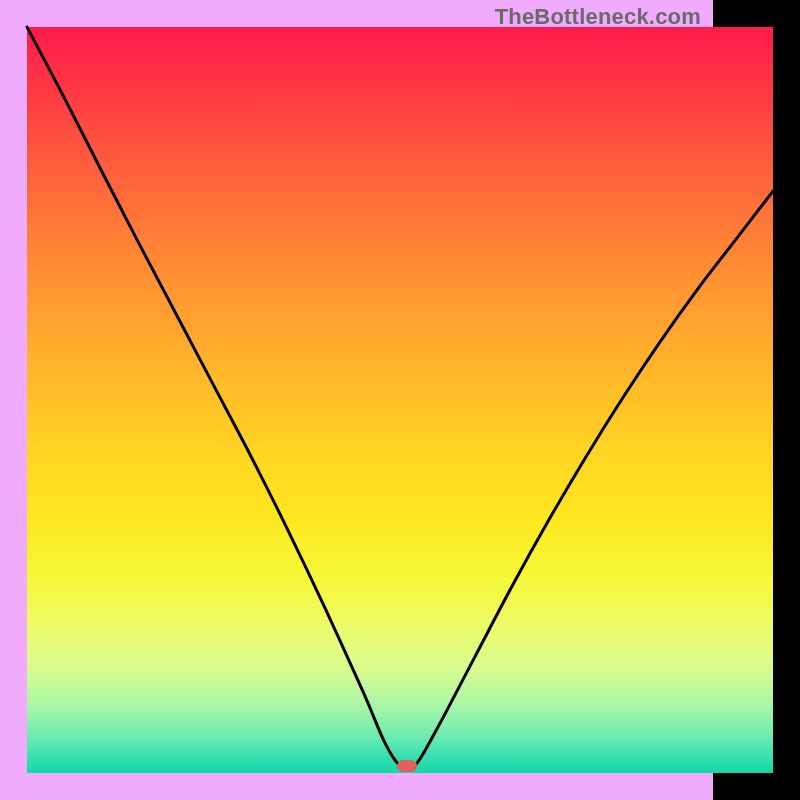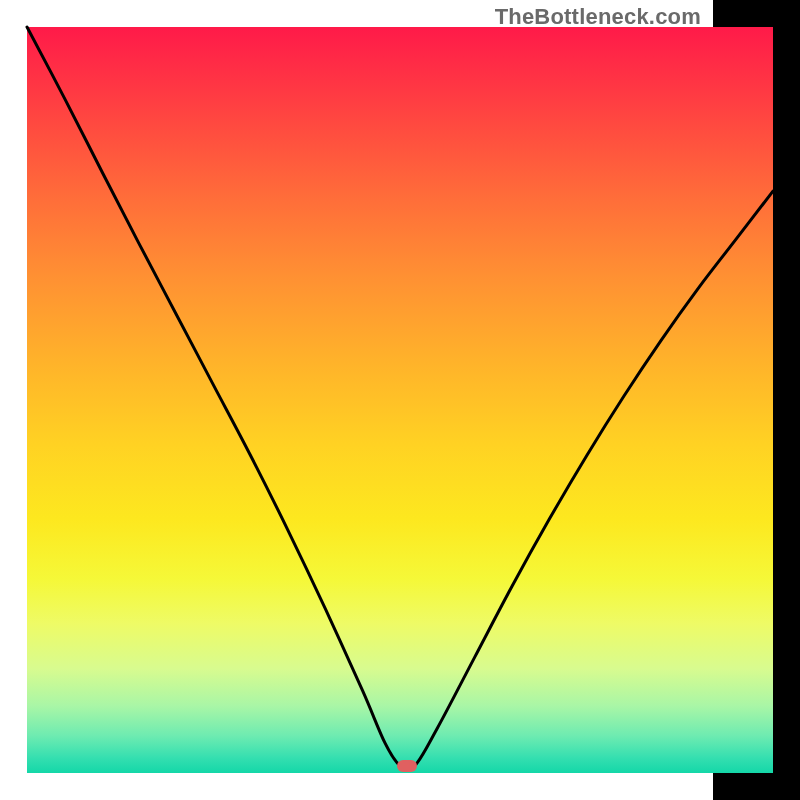--- a/index.html
+++ b/index.html
@@ -8,21 +8,21 @@
     width: 800px;
     height: 800px;
     background: #000;
     font-family: Arial, Helvetica, sans-serif;
     overflow: hidden;
   }
   .frame {
     position: relative;
     width: 713px;
     height: 800px;
-    background: #ffffff;
+    background: #f0abfc;
   }
   .watermark {
     position: absolute;
     top: 4px;
     right: 12px;
     color: #6a6a6a;
     font-size: 22px;
     font-weight: 600;
     z-index: 10;
     letter-spacing: 0.2px;

